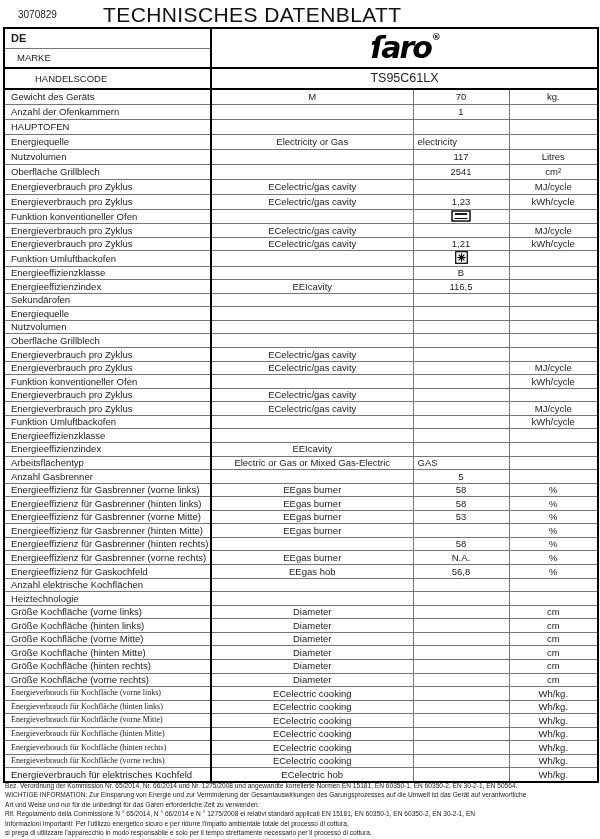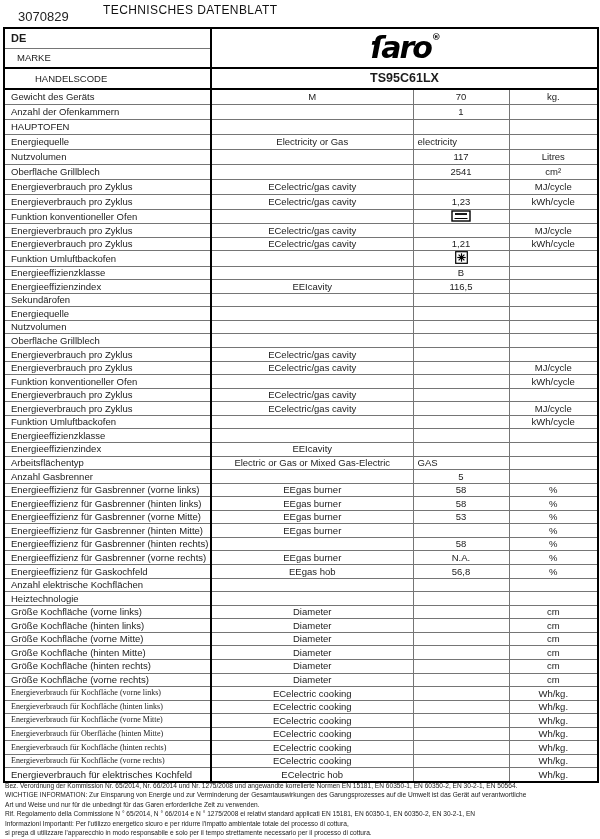--- a/index.html
+++ b/index.html
@@ -6,25 +6,25 @@
   html,body { width:600px; height:839px; }
   body {
     position:relative;
     background:#ffffff;
     font-family:"Liberation Sans", sans-serif;
     color:#1c1c1c;
     overflow:hidden;
   }
   .doc-number {
     position:absolute; left:18px; top:9px;
-    font-size:13px; color:#222;
+    font-size:10px; color:#222;
   }
   .doc-title {
     position:absolute; left:103px; top:3px;
-    font-size:12px; letter-spacing:0.4px; color:#111;
+    font-size:21px; letter-spacing:0.4px; color:#111;
   }
   table.spec {
     position:absolute; left:3px; top:27px;
     width:594px; height:751px;
     border-collapse:collapse; table-layout:fixed;
     border:2px solid #000;
   }
   td {
     border:1px solid #757575;
     font-size:9.5px;
@@ -41,21 +41,21 @@
   tr.tall { height:15px; }
   tr.norm { height:13.57px; }
   
   tr.hdr-lang { height:20px; }
   tr.hdr-marke { height:20px; }
   tr.code-row { height:21px; }
   td.lang { font-weight:bold; font-size:11px; }
   td.marke { font-size:9.5px; padding-left:12px; border-bottom:2px solid #000; }
   td.logo-cell { border-bottom:2px solid #000; text-align:center; vertical-align:middle; }
   td.code-label { padding-left:30px; border-bottom:2px solid #000;margin-left:8px; }
-  td.code-val { font-weight:bold; font-size:12.5px; text-align:center; border-bottom:2px solid #000; }
+  td.code-val { font-weight:normal; font-size:12.5px; text-align:center; border-bottom:2px solid #000; }
   .logo {
     display:inline-block;
     font-family:"DejaVu Sans", sans-serif;
     font-weight:bold; font-style:italic;
     font-size:30px; letter-spacing:-2px;
     color:#000; line-height:1; position:relative; padding-right:8px;
   }
   .logo .reg {
     font-size:9px; font-style:normal; letter-spacing:0;
     position:absolute; top:0; right:-2px;
@@ -378,21 +378,21 @@
         <td class="c3"></td>
         <td class="c4">Wh/kg.</td>
       </tr>
       <tr class="norm">
         <td class="c1 small">Energieverbrauch für Kochfläche (vorne Mitte)</td>
         <td class="c2">ECelectric cooking</td>
         <td class="c3"></td>
         <td class="c4">Wh/kg.</td>
       </tr>
       <tr class="norm">
-        <td class="c1 small">Energieverbrauch für Oberfläche (hinten Mitte)</td>
+        <td class="c1 small">Energieverbrauch für Kochfläche (hinten Mitte)</td>
         <td class="c2">ECelectric cooking</td>
         <td class="c3"></td>
         <td class="c4">Wh/kg.</td>
       </tr>
       <tr class="norm">
         <td class="c1 small">Energieverbrauch für Kochfläche (hinten rechts)</td>
         <td class="c2">ECelectric cooking</td>
         <td class="c3"></td>
         <td class="c4">Wh/kg.</td>
       </tr>

